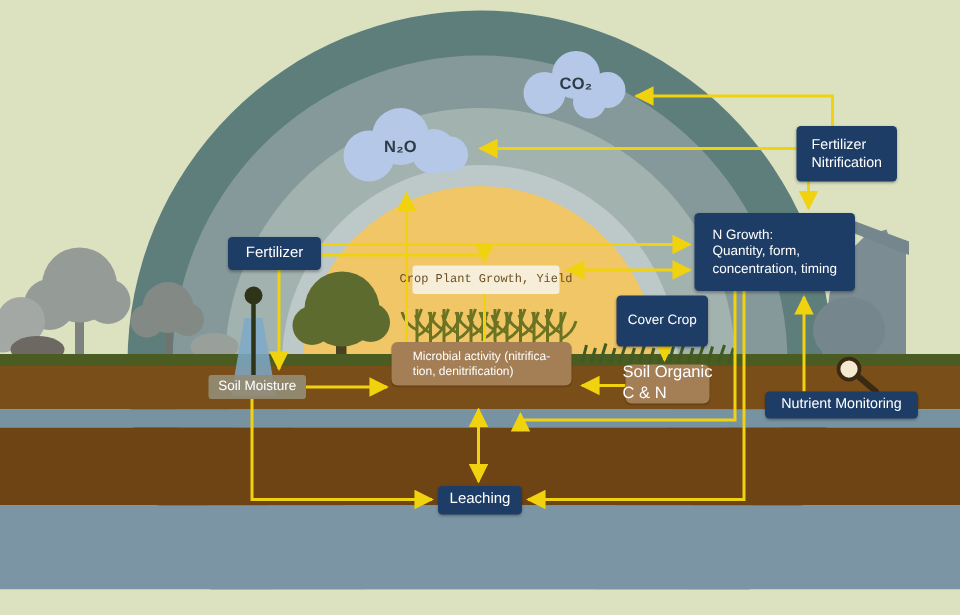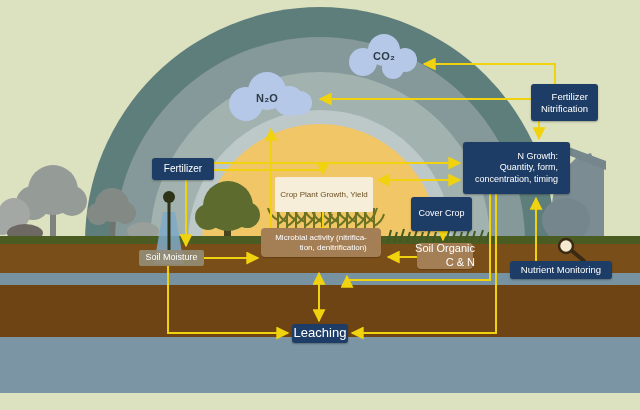--- a/index.html
+++ b/index.html
@@ -3,35 +3,35 @@
 <meta charset="utf-8">
 <style>
   html,body{margin:0;padding:0;}
   body{background:var(--bg,#dce2c0);font-family:"Liberation Sans",sans-serif;}
   #stage{position:relative;width:640px;height:410px;overflow:hidden;background:var(--bg,#dce2c0);}
   #stage svg.layer{position:absolute;left:0;top:0;z-index:1;}
   #arrow-layer{z-index:3 !important;}
   .cloud-label{position:absolute;z-index:4;width:40px;text-align:center;font-size:11px;font-weight:bold;color:#2c3b46;letter-spacing:.2px;}
   #n2o-label{left:247px;top:92px;}
   #co2-label{left:364px;top:50px;}
-  .box{position:absolute;z-index:5;display:flex;align-items:center;justify-content:center;text-align:right;border-radius:3px;line-height:1.25;}
+  .box{position:absolute;z-index:5;display:flex;align-items:center;justify-content:center;text-align:left;border-radius:3px;line-height:1.25;}
   .box div,.box span{white-space:nowrap;}
   .navy{background:var(--navy,#1e3d66);color:#fff;box-shadow:0 1px 2px rgba(0,0,0,.3);}
   .tan{background:var(--tan_box,#a47e55);color:#fff;border-radius:4px;box-shadow:0 1px 1px rgba(0,0,0,.2);}
   #irrigation{left:152px;top:158px;width:62px;height:22px;font-size:10px;}
   #fertilizer{left:531px;top:84px;width:67px;height:37px;font-size:9.5px;}
   #n-inputs{left:463px;top:142px;width:107px;height:52px;font-size:9px;}
-  #crop{left:275px;top:177px;width:98px;height:35px;font-size:8px;background:var(--cream_box,#f6eed8);color:#6b4e22;border-radius:2px;}
+  #crop{left:275px;top:177px;width:98px;height:19px;font-size:8px;background:var(--cream_box,#f6eed8);color:#6b4e22;border-radius:2px;font-family:Liberation Mono, monospace;}
   #cover-crop{left:411px;top:197px;width:61px;height:34px;font-size:9px;}
   #soil-moisture{left:139px;top:250px;width:65px;height:16px;font-size:9px;background:rgba(146,140,117,.92);color:#fff;border-radius:2px;}
   #microbial{left:261px;top:228px;width:120px;height:29px;font-size:8px;}
   #soil-organic{left:417px;top:243px;width:56px;height:26px;font-size:11px;}
   #nutrient-monitoring{left:510px;top:261px;width:102px;height:18px;font-size:9.5px;}
   #nitrification-inhibitor{left:270px;top:291px;width:98px;height:16px;font-size:8.5px;}
-  #leaching{left:292px;top:324px;width:56px;height:19px;font-size:13px;}
+  #leaching{left:292px;top:324px;width:56px;height:19px;font-size:10px;}
 </style>
 </head>
 <body>
 
 <div id="stage">
 
   <svg class="layer" width="640" height="410" viewBox="0 0 640 410">
     <defs>
       <g id="stalk">
         <line x1="0" y1="0" x2="0" y2="34" stroke="#6c7322" stroke-width="2"></line>

